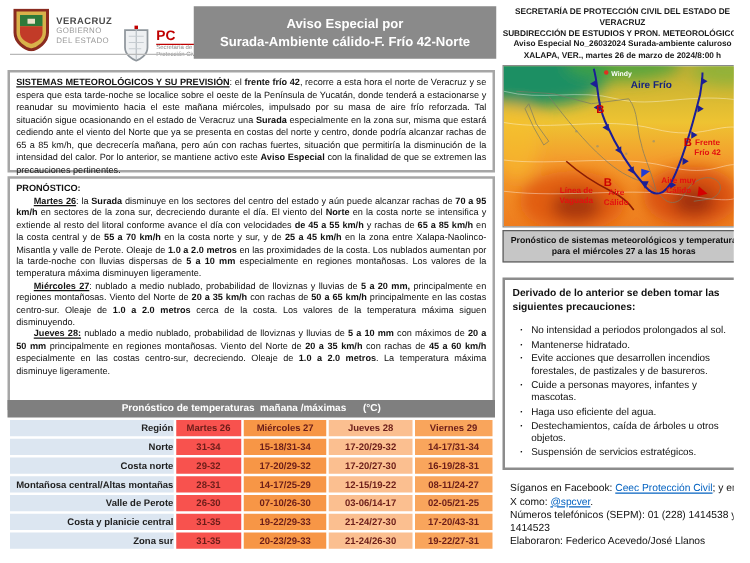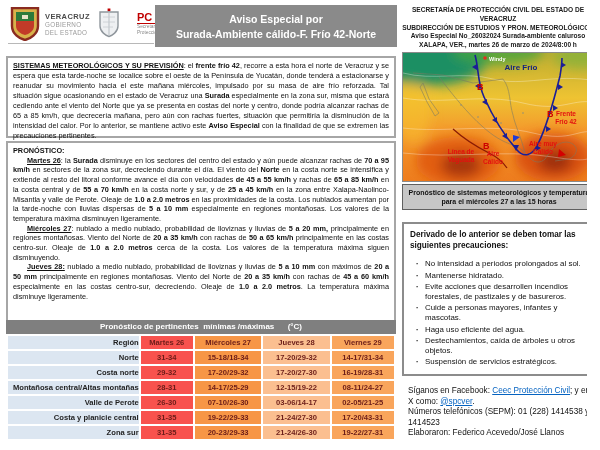--- a/index.html
+++ b/index.html
@@ -3,21 +3,21 @@
 <meta charset="utf-8">
 <style>
   html,body{margin:0;padding:0;}
   .page{position:relative;width:587px;height:450px;background:#ffffff;overflow:hidden;
         font-family:"Liberation Sans",sans-serif;color:#111;}
 
   
   .logo-ver{position:absolute;left:10px;top:7px;display:flex;align-items:center;gap:5px;}
   .lv-name{font-size:7.5px;font-weight:bold;color:#4a4a4a;letter-spacing:.4px;}
   .lv-sub{font-size:6.3px;color:#9a9a9a;letter-spacing:.3px;line-height:7.5px;}
-  .logo-pc{position:absolute;left:97px;top:8px;display:flex;align-items:center;gap:16px;justify-content:center;}
+  .logo-pc{position:absolute;left:97px;top:20px;display:flex;align-items:center;gap:4px;justify-content:center;}
   .pc-abbr{font-size:11px;font-weight:bold;color:#c00000;line-height:11px;}
   .pc-sub{font-size:4.8px;color:#8a8a8a;line-height:5.6px;border-top:1px solid #c00000;width:34px;}
   .pc-sub2{font-size:4.8px;color:#8a8a8a;line-height:5.6px;width:34px;}
   .logo-underline{position:absolute;left:8px;top:43px;width:146px;height:1px;background:#b8b8b8;}
   .title-box{position:absolute;left:155px;top:5px;width:242px;height:42px;background:#8a8a8a;
              color:#fff;font-weight:bold;font-size:10.5px;text-align:center;
              display:flex;flex-direction:column;justify-content:center;gap:3px;}
   .org-block{position:absolute;left:399px;top:6px;width:198px;text-align:center;
              font-size:6.6px;font-weight:bold;line-height:8.8px;color:#1a1a1a;}
 
@@ -113,21 +113,21 @@
   </section>
 
   <section class="forecast-box">
     <div class="fc-head">PRONÓSTICO:</div>
     <p class="fc-p"><span style="font-weight: bold; text-decoration: underline;">Martes 26</span><span>: la </span><span style="font-weight: bold;">Surada</span><span> disminuye en los sectores del centro del estado y aún puede alcanzar rachas de </span><span style="font-weight: bold;">70 a 95 km/h</span><span> en sectores de la zona sur, decreciendo durante el día. El viento del </span><span style="font-weight: bold;">Norte</span><span> en la costa norte se intensifica y extiende al resto del litoral conforme avance el día con velocidades </span><span style="font-weight: bold;">de 45 a 55 km/h</span><span> y rachas de </span><span style="font-weight: bold;">65 a 85 km/h</span><span> en la costa central y de </span><span style="font-weight: bold;">55 a 70 km/h</span><span> en la costa norte y sur, y de </span><span style="font-weight: bold;">25 a 45 km/h</span><span> en la zona entre Xalapa-Naolinco-Misantla y valle de Perote. Oleaje de </span><span style="font-weight: bold;">1.0 a 2.0 metros</span><span> en las proximidades de la costa. Los nublados aumentan por la tarde-noche con lluvias dispersas de </span><span style="font-weight: bold;">5 a 10 mm</span><span> especialmente en regiones montañosas. Los valores de la temperatura máxima disminuyen ligeramente.</span></p>
     <p class="fc-p"><span style="font-weight: bold; text-decoration: underline;">Miércoles 27</span><span>: nublado a medio nublado, probabilidad de lloviznas y lluvias de </span><span style="font-weight: bold;">5 a 20 mm,</span><span> principalmente en regiones montañosas. Viento del Norte de </span><span style="font-weight: bold;">20 a 35 km/h</span><span> con rachas de </span><span style="font-weight: bold;">50 a 65 km/h</span><span> principalmente en las costas centro-sur. Oleaje de </span><span style="font-weight: bold;">1.0 a 2.0 metros</span><span> cerca de la costa. Los valores de la temperatura máxima siguen disminuyendo.</span></p>
     <p class="fc-p"><span style="font-weight: bold; text-decoration: underline;">Jueves 28:</span><span> nublado a medio nublado, probabilidad de lloviznas y lluvias de </span><span style="font-weight: bold;">5 a 10 mm</span><span> con máximos de </span><span style="font-weight: bold;">20 a 50 mm</span><span> principalmente en regiones montañosas. Viento del Norte de </span><span style="font-weight: bold;">20 a 35 km/h</span><span> con rachas de </span><span style="font-weight: bold;">45 a 60 km/h</span><span> especialmente en las costas centro-sur, decreciendo. Oleaje de </span><span style="font-weight: bold;">1.0 a 2.0 metros</span><span>. La temperatura máxima disminuye ligeramente.</span></p>
   </section>
 
   <section class="temp-table">
-    <div class="tt-title">Pronóstico de pertinentes  mínimas /máximas      (°C)</div>
+    <div class="tt-title">Pronóstico de temperaturas  mañana /máximas      (°C)</div>
     <table>
       <colgroup>
         <col class="c0">
           <col class="c1">
           <col class="c2">
           <col class="c3">
           <col class="c4">
       </colgroup>
       <thead>
         <tr>
@@ -135,21 +135,21 @@
           <th class="c1">Martes 26</th>
           <th class="c2">Miércoles 27</th>
           <th class="c3">Jueves 28</th>
           <th class="c4">Viernes 29</th>
         </tr>
       </thead>
       <tbody>
           <tr>
             <td class="c0">Norte</td>
             <td class="c1">31-34</td>
-            <td class="c2">15-18/18-34</td>
+            <td class="c2">15-18/31-34</td>
             <td class="c3">17-20/29-32</td>
             <td class="c4">14-17/31-34</td>
           </tr>
           <tr>
             <td class="c0">Costa norte</td>
             <td class="c1">29-32</td>
             <td class="c2">17-20/29-32</td>
             <td class="c3">17-20/27-30</td>
             <td class="c4">16-19/28-31</td>
           </tr>

